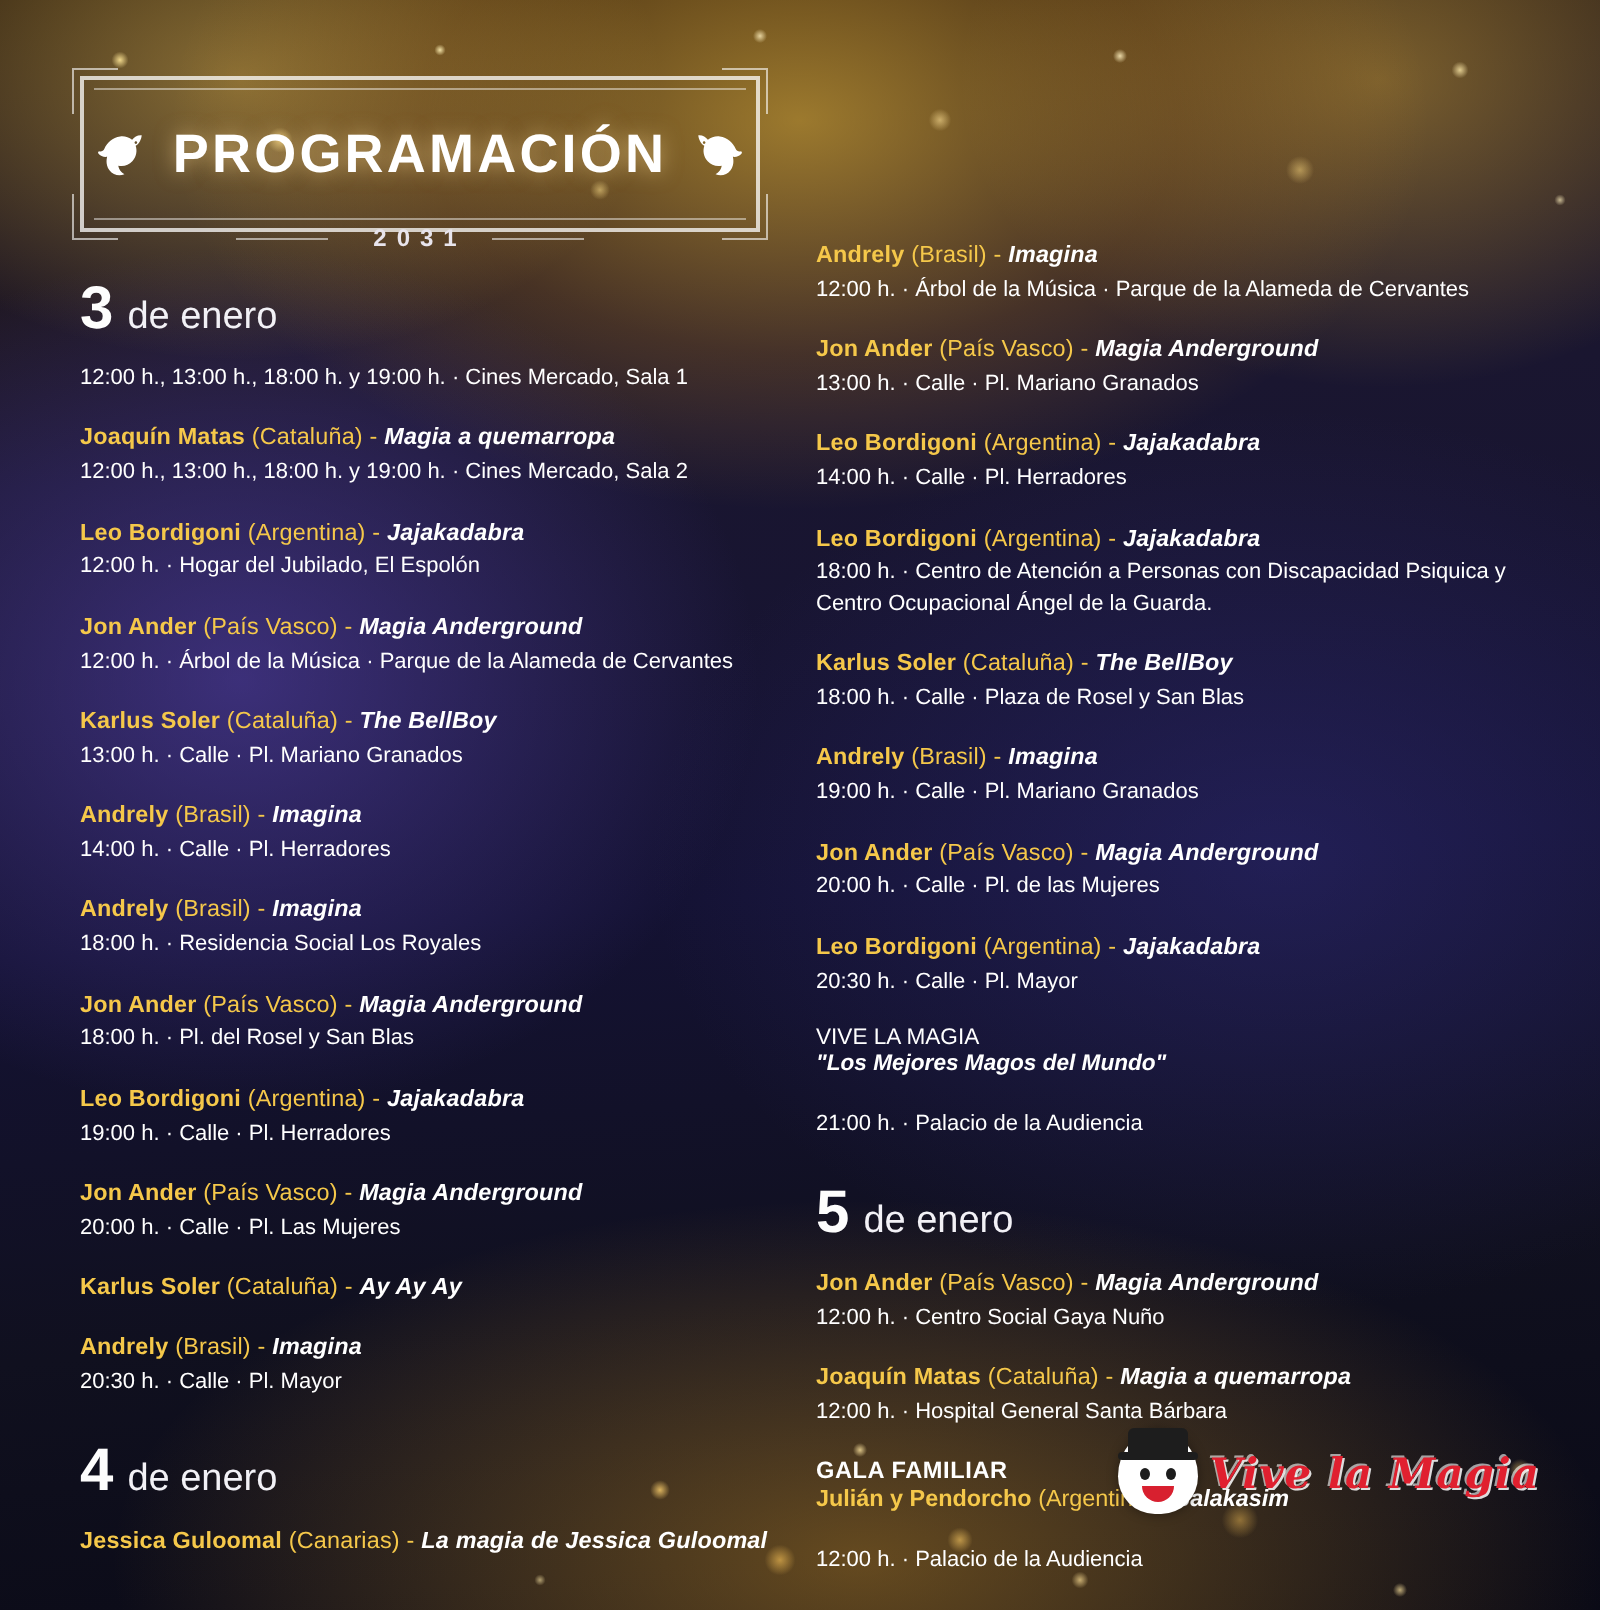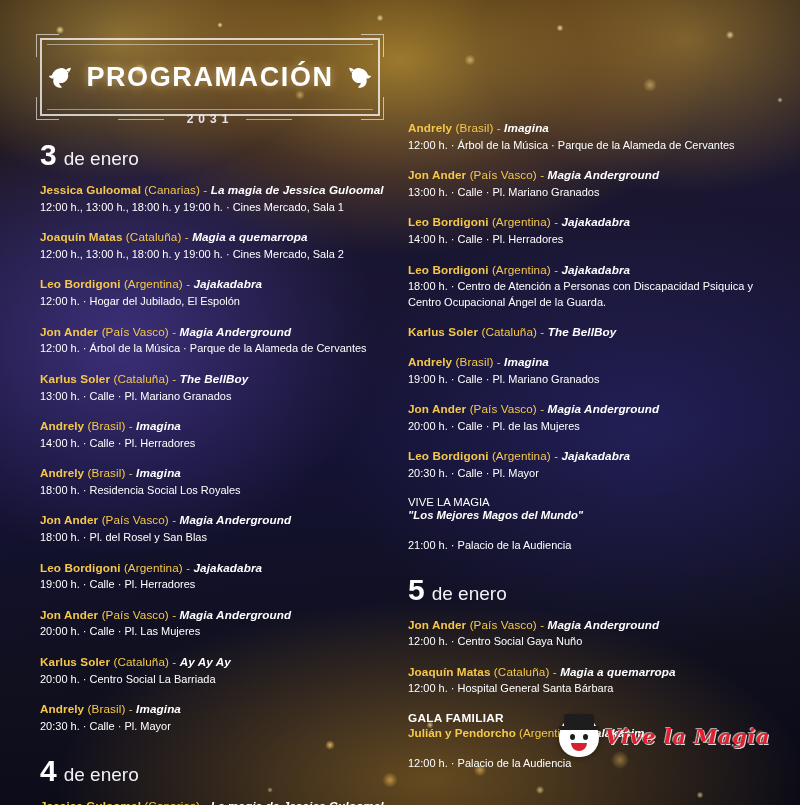--- a/index.html
+++ b/index.html
@@ -302,26 +302,20 @@
   <div class="year">2031</div>
 
   <div class="col col-left">
 
     <div class="day-heading">
       <span class="day-num">3</span>
       <span class="day-word">de enero</span>
     </div>
 
     <div class="event">
-      <div class="ev-line1">
-        <span>Jessica Guloomal</span>
-        <span class="ev-region">(Canarias)</span>
-        <span class="ev-region">-</span>
-        <span class="ev-show">La magia de Jessica Guloomal</span>
-      </div>
       <div class="ev-line2">
         <span>12:00 h., 13:00 h., 18:00 h. y 19:00 h.</span>
         <span>·</span>
         <span class="venue">Cines Mercado, Sala 1</span>
       </div>
     </div>
 
     <div class="event">
       <div class="ev-line1">
         <span>Joaquín Matas</span>
@@ -447,25 +441,20 @@
         <span class="venue">Calle · Pl. Las Mujeres</span>
       </div>
     </div>
 
     <div class="event">
       <div class="ev-line1">
         <span>Karlus Soler</span>
         <span class="ev-region">(Cataluña)</span>
         <span class="ev-region">-</span>
         <span class="ev-show">Ay Ay Ay</span>
-      </div>
-      <div class="ev-line2">
-        <span>20:00 h.</span>
-        <span>·</span>
-        <span class="venue">Centro Social La Barriada</span>
       </div>
     </div>
 
     <div class="event">
       <div class="ev-line1">
         <span>Andrely</span>
         <span class="ev-region">(Brasil)</span>
         <span class="ev-region">-</span>
         <span class="ev-show">Imagina</span>
       </div>
@@ -550,20 +539,25 @@
         <span class="venue">Centro de Atención a Personas con Discapacidad Psiquica y Centro Ocupacional Ángel de la Guarda.</span>
       </div>
     </div>
 
     <div class="event">
       <div class="ev-line1">
         <span>Karlus Soler</span>
         <span class="ev-region">(Cataluña)</span>
         <span class="ev-region">-</span>
         <span class="ev-show">The BellBoy</span>
+      </div>
+      <div class="ev-line2">
+        <span>18:00 h.</span>
+        <span>·</span>
+        <span class="venue">Calle · Plaza de Rosel y San Blas</span>
       </div>
     </div>
 
     <div class="event">
       <div class="ev-line1">
         <span>Andrely</span>
         <span class="ev-region">(Brasil)</span>
         <span class="ev-region">-</span>
         <span class="ev-show">Imagina</span>
       </div>

